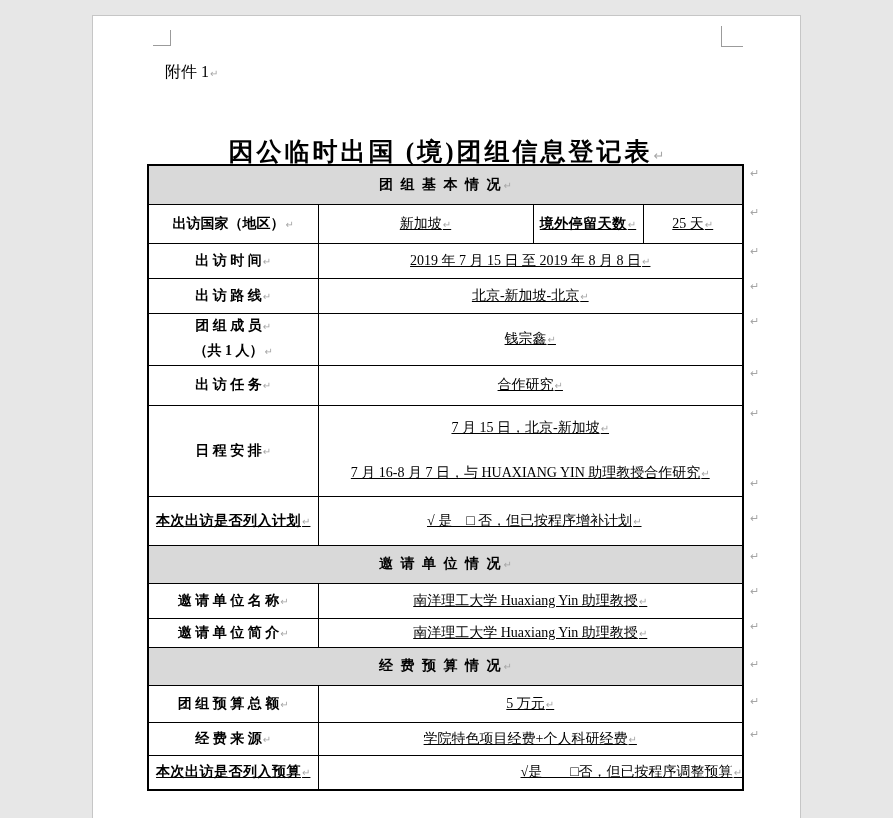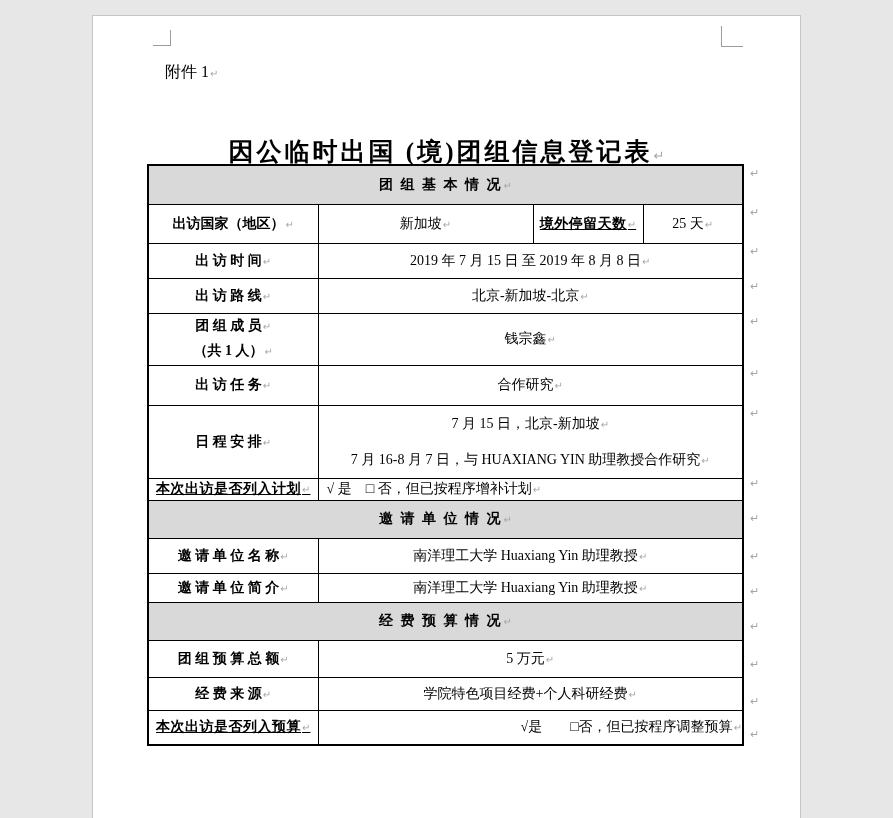--- a/index.html
+++ b/index.html
@@ -75,25 +75,25 @@
     background: #d9d9d9;
     font-weight: bold;
     font-size: 15px;
     letter-spacing: 2px;
   }
   td.lbl {
     font-weight: bold;
     font-size: 15px;
   }
   td.lbl.tight { letter-spacing: 0.5px; font-size: 14px; text-decoration: underline; }
-  td.val { font-size: 14px; }
-  td.val.alignL8  { text-align: left; padding-left: 8px; }
+  td.val { font-size: 14px; text-decoration: underline; }
+  td.val.alignL8  { text-align: center; padding-left: 8px; }
   td.val.alignL34 { text-align: right; padding-left: 34px; }
   .two-line div { line-height: 24px; }
-  .sched div { line-height: 35px; }
+  .sched div { line-height: 44px; }
   .rowmark {
     position: absolute;
     left: 657px;
     font-size: 11px;
     color: #a6a6a6;
     font-family: "Liberation Sans", sans-serif;
   }
 </style>
 </head>
 <body>
@@ -151,21 +151,21 @@
     </tr>
 
     <tr style="height:70px">
       <td class="lbl"><span>日 程 安 排</span><span class="pm">↵</span></td>
       <td colspan="3" class="val sched">
         <div><span>7 月 15 日，北京-新加坡</span><span class="pm">↵</span></div>
         <div><span>7 月 16-8 月 7 日，与 HUAXIANG YIN 助理教授合作研究</span><span class="pm">↵</span></div>
       </td>
     </tr>
 
-    <tr style="height:22px">
+    <tr style="height:49px">
       <td class="lbl tight"><span>本次出访是否列入计划</span><span class="pm">↵</span></td>
       <td colspan="3" class="val alignL8"><span>√ 是　□ 否，但已按程序增补计划</span><span class="pm">↵</span></td>
     </tr>
 
     <tr style="height:38px">
       <td colspan="4" class="sec"><span>邀 请 单 位 情 况</span><span class="pm">↵</span></td>
     </tr>
 
     <tr style="height:35px">
       <td class="lbl"><span>邀 请 单 位 名 称</span><span class="pm">↵</span></td>

